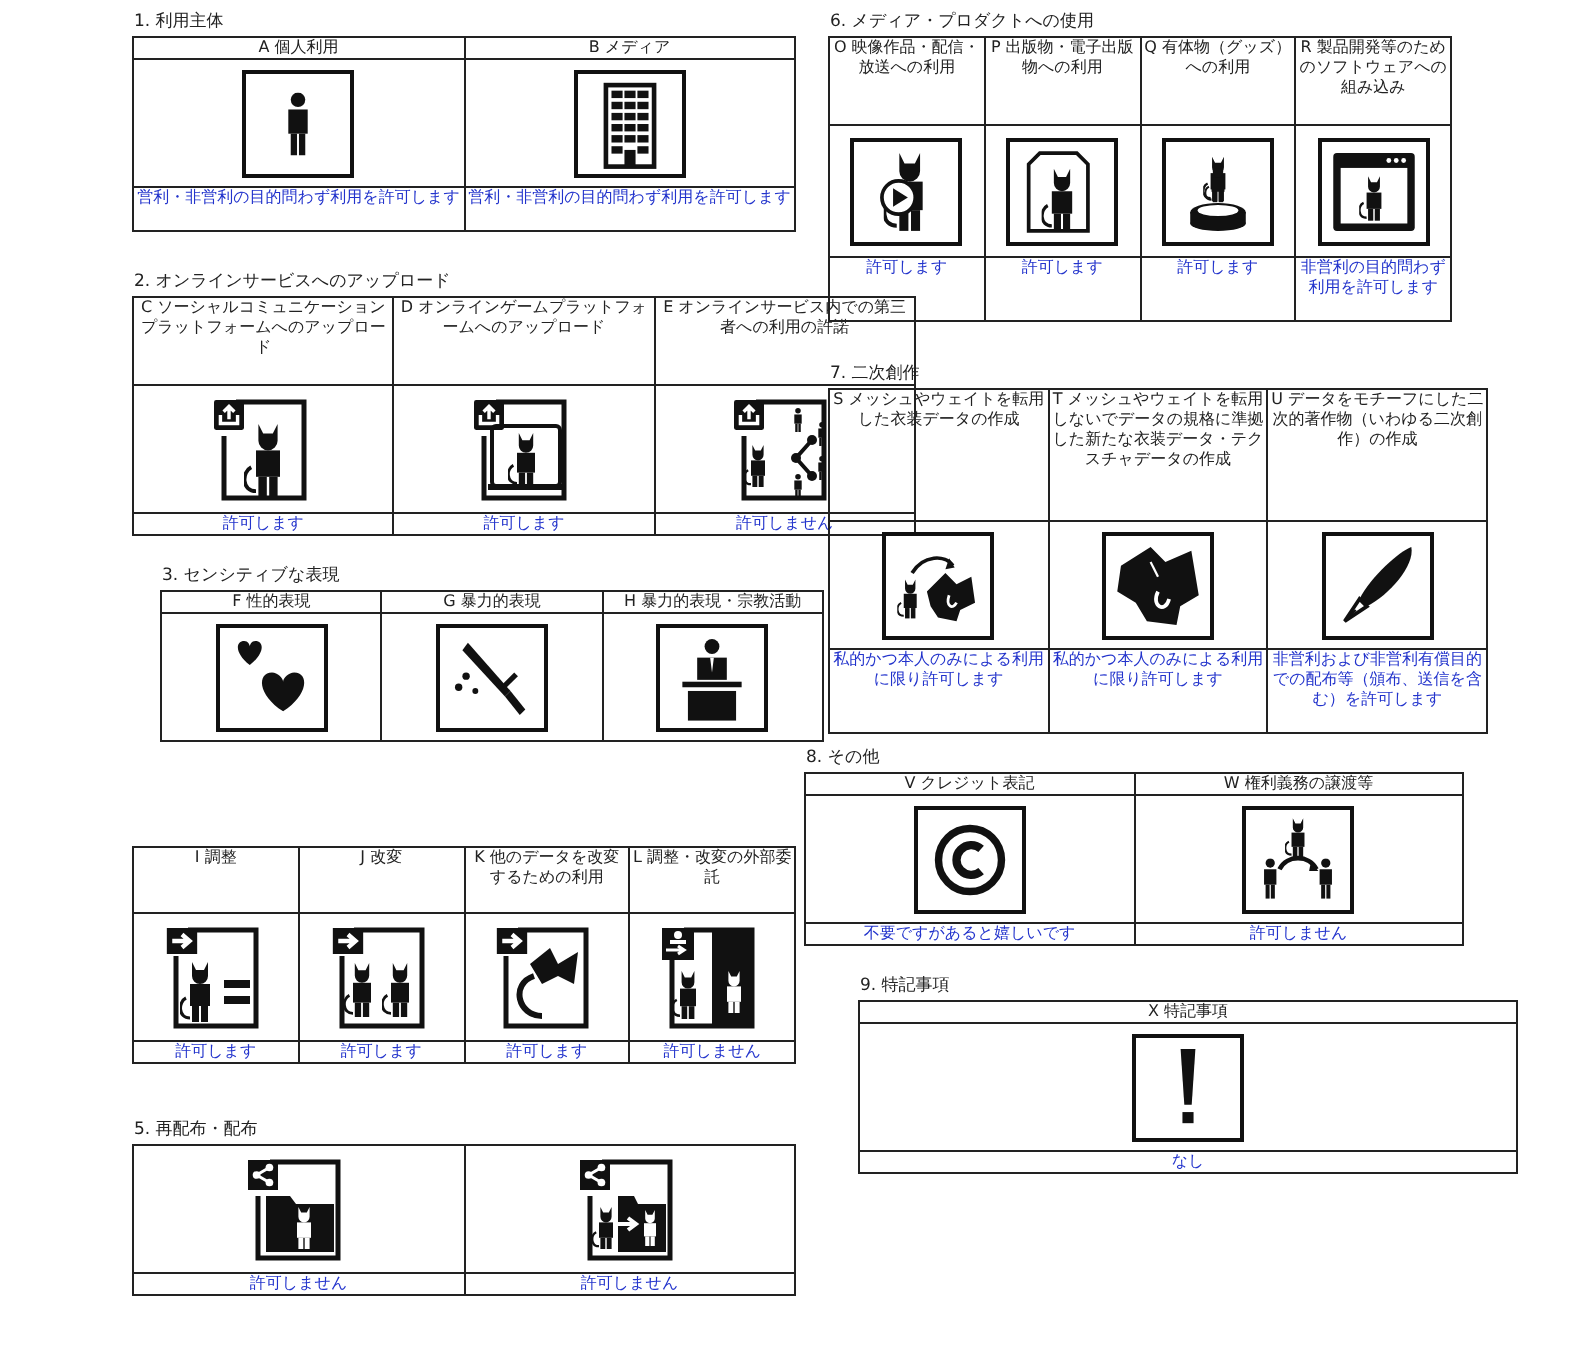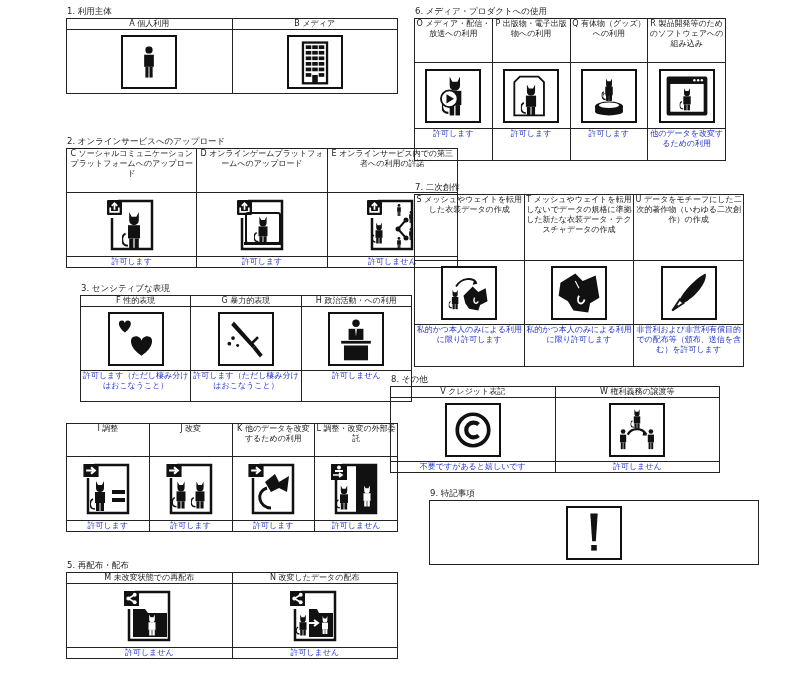--- a/index.html
+++ b/index.html
@@ -97,20 +97,24 @@
                   <rect x="25" y="33" width="6" height="4"></rect>
                   <rect x="32" y="33" width="6" height="4"></rect>
               <rect x="18" y="39" width="6" height="4"></rect>
                   <rect x="32" y="39" width="6" height="4"></rect>
               <rect x="25" y="41" width="6" height="9"></rect>
             </g>
           </svg>
         </span>
       </td>
     </tr>
+    <tr style="height:22px">
+      <td class="st">営利・非営利の目的問わず利用を許可します</td>
+      <td class="st">営利・非営利の目的問わず利用を許可します</td>
+    </tr>
   </tbody>
     </table>
 </div>
 
 <div class="sec" style="left:66px; top:136px; width:392px;">
   <div class="sec-title">2. オンラインサービスへのアップロード</div>
   <table class="lic">
     <tbody>
         <tr style="height:44px">
       <td class="hd">C ソーシャルコミュニケーションプラットフォームへのアップロード</td>
@@ -165,21 +169,21 @@
     </table>
 </div>
 
 <div class="sec" style="left:66px; top:283px; width:332px;padding-left:14px;">
   <div class="sec-title">3. センシティブな表現</div>
   <table class="lic">
     <tbody>
         <tr style="height:11px">
       <td class="hd">F 性的表現</td>
       <td class="hd">G 暴力的表現</td>
-      <td class="hd">H 政治活動・への利用</td>
+      <td class="hd">H 暴力的表現・宗教活動</td>
     </tr>
     <tr style="height:64px">
       <td class="ic">
         <span class="box">
           <svg viewBox="0 0 56 54">
             <path d="M16 20 C8 14 8 7 13 7 C15 7 16 9 16 10 C16 9 17 7 19 7 C24 7 24 14 16 20 Z" fill="#111"></path>
             <path d="M34 45 C20 36 20 24 28 24 C31 24 34 27 34 29 C34 27 37 24 40 24 C48 24 48 36 34 45 Z" fill="#111"></path>
           </svg>
         </span>
       </td>
@@ -199,25 +203,20 @@
         <span class="box">
           <svg viewBox="0 0 56 54">
             <circle cx="28" cy="10" r="4" fill="#111"></circle>
             <rect x="20" y="16" width="16" height="12" fill="#111"></rect>
             <path d="M27 16 L28 24 L29 16 Z" fill="#fff"></path>
             <rect x="12" y="29" width="32" height="3" fill="#111"></rect>
             <rect x="15" y="34" width="26" height="16" fill="#111"></rect>
           </svg>
         </span>
       </td>
-    </tr>
-    <tr style="height:31px">
-      <td class="st">許可します（ただし棲み分けはおこなうこと）</td>
-      <td class="st">許可します（ただし棲み分けはおこなうこと）</td>
-      <td class="st">許可しません</td>
     </tr>
   </tbody>
     </table>
 </div>
 
 <div class="sec" style="left:66px; top:423px; width:332px;">
   <table class="lic">
     <tbody>
         <tr style="height:33px">
       <td class="hd">I 調整</td>
@@ -279,24 +278,20 @@
       <td class="st">許可しません</td>
     </tr>
   </tbody>
     </table>
 </div>
 
 <div class="sec" style="left:66px; top:560px; width:332px;">
   <div class="sec-title">5. 再配布・配布</div>
   <table class="lic">
     <tbody>
-        <tr style="height:11px">
-      <td class="hd">M 未改変状態での再配布</td>
-      <td class="hd">N 改変したデータの配布</td>
-    </tr>
     <tr style="height:64px">
       <td class="ic">
         <span class="box" style="border:none">
           <svg viewBox="0 0 56 54">
             <path d="M14 3 L48 3 L48 51 L8 51 L8 20" fill="none" stroke="#111" stroke-width="2.5"></path>
             <use href="#share" x="3" y="2" width="15" height="15"></use>
             <path d="M12 20 L24 20 L27 24 L46 24 L46 48 L12 48 Z" fill="#111"></path>
             <use href="#catw" x="24" y="25" width="14" height="22"></use>
           </svg>
         </span>
@@ -320,21 +315,21 @@
     </tr>
   </tbody>
     </table>
 </div>
 
 <div class="sec" style="left:414px; top:6px; width:312px;">
   <div class="sec-title">6. メディア・プロダクトへの使用</div>
   <table class="lic">
     <tbody>
         <tr style="height:44px">
-      <td class="hd">O メディア・配信・放送への利用</td>
+      <td class="hd">O 映像作品・配信・放送への利用</td>
       <td class="hd">P 出版物・電子出版物への利用</td>
       <td class="hd">Q 有体物（グッズ）への利用</td>
       <td class="hd">R 製品開発等のためのソフトウェアへの組み込み</td>
     </tr>
     <tr style="height:66px">
       <td class="ic">
         <span class="box">
           <svg viewBox="0 0 56 54">
             <use href="#cat" x="16" y="4" width="28" height="46"></use>
             <circle cx="24" cy="30" r="9" fill="#fff" stroke="#111" stroke-width="2"></circle>
@@ -372,21 +367,21 @@
             <circle cx="44" cy="10" r="1.3" fill="#fff"></circle>
             <use href="#cat" x="20" y="17" width="16" height="27"></use>
           </svg>
         </span>
       </td>
     </tr>
     <tr style="height:32px">
       <td class="st">許可します</td>
       <td class="st">許可します</td>
       <td class="st">許可します</td>
-      <td class="st">他のデータを改変するための利用</td>
+      <td class="st">非営利の目的問わず利用を許可します</td>
     </tr>
   </tbody>
     </table>
 </div>
 
 <div class="sec" style="left:414px; top:182px; width:330px;">
   <div class="sec-title">7. 二次創作</div>
   <table class="lic">
     <tbody>
         <tr style="height:66px">
@@ -427,21 +422,21 @@
     </tr>
     <tr style="height:42px">
       <td class="st">私的かつ本人のみによる利用に限り許可します</td>
       <td class="st">私的かつ本人のみによる利用に限り許可します</td>
       <td class="st">非営利および非営利有償目的での配布等（頒布、送信を含む）を許可します</td>
     </tr>
   </tbody>
     </table>
 </div>
 
-<div class="sec" style="left:390px; top:374px; width:330px;">
+<div class="sec" style="left:402px; top:374px; width:330px;">
   <div class="sec-title">8. その他</div>
   <table class="lic">
     <tbody>
         <tr style="height:11px">
       <td class="hd">V クレジット表記</td>
       <td class="hd">W 権利義務の譲渡等</td>
     </tr>
     <tr style="height:64px">
       <td class="ic">
         <span class="box">
@@ -468,25 +463,31 @@
       <td class="st">許可しません</td>
     </tr>
   </tbody>
     </table>
 </div>
 
 <div class="sec" style="left:414px; top:488px; width:330px;margin-left:15px;">
   <div class="sec-title">9. 特記事項</div>
   <table class="lic">
     <tbody>
+        <tr style="height:11px">
+      <td class="hd">X 特記事項</td>
+    </tr>
     <tr style="height:64px">
       <td class="ic">
         <span class="box">
           <svg viewBox="0 0 56 54">
             <path d="M24 6 L32 6 L30 36 L26 36 Z" fill="#111"></path>
             <rect x="25" y="40" width="6" height="6" fill="#111"></rect>
           </svg>
         </span>
       </td>
     </tr>
+    <tr style="height:11px">
+      <td class="st">なし</td>
+    </tr>
   </tbody>
     </table>
 </div>
 
 </body></html>

